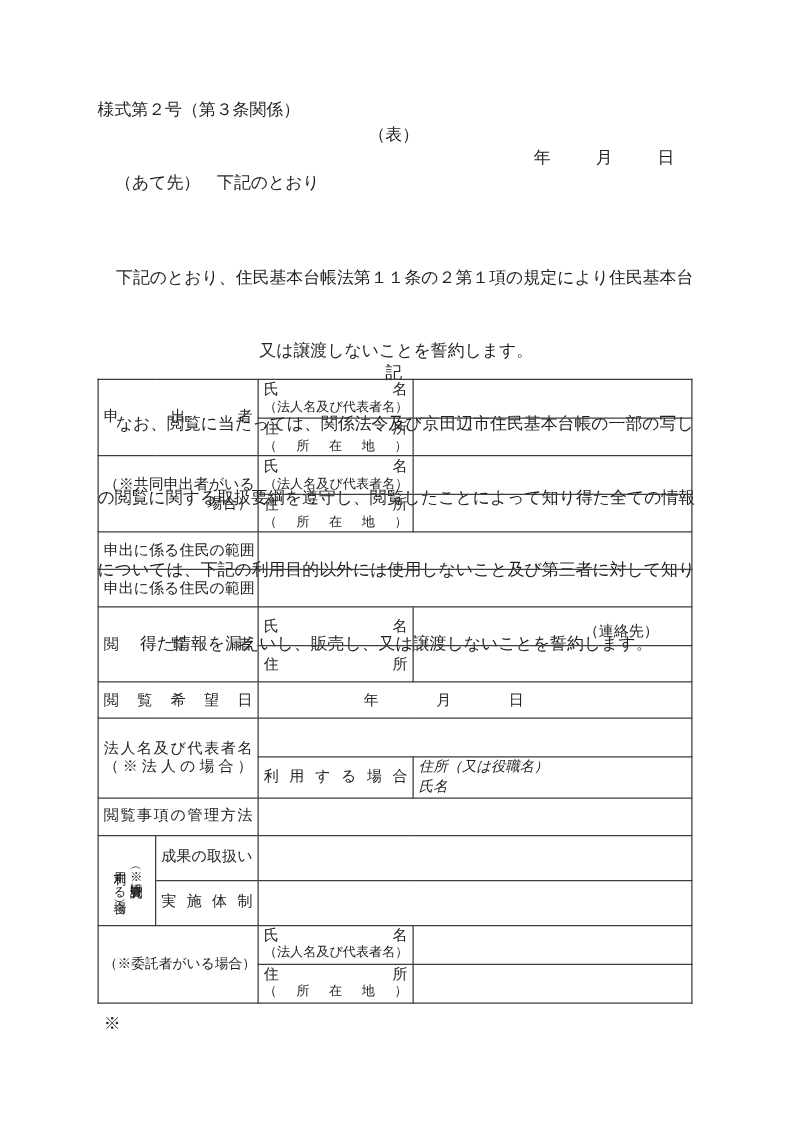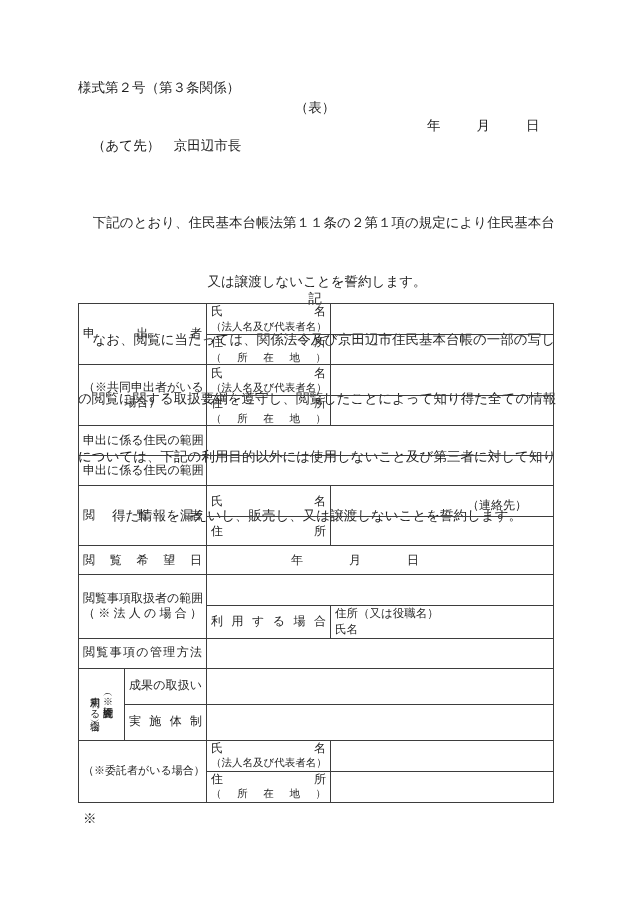--- a/index.html
+++ b/index.html
@@ -56,23 +56,23 @@
 
   
   .jl {
     white-space: nowrap;
     text-align: justify;
     text-align-last: justify;
     text-justify: distribute;
   }
   .sub-l1 { font-size: 12px; }
   .sub-l2 { font-size: 10.5px; }
-  .left-line { white-space: nowrap; text-align: center; }
+  .left-line { white-space: nowrap; text-align: right; }
   .small-label { font-size: 11px; }
-  .mgr-value div { white-space: nowrap; font-size: 11.5px; line-height: 1.35; }
+  .mgr-value div { white-space: nowrap; font-size: 11.5px; line-height: 1.35; font-style: italic; }
 
   
   td.vert-cell { padding: 1px 0; text-align: center; }
   .vert-text {
     display: inline-block;
     writing-mode: vertical-rl;
     white-space: pre;
     font-size: 10px;
     line-height: 13px;
     text-align: left;
@@ -98,21 +98,21 @@
 
 <div class="page">
 
   <div class="abs fs-body form-number">様式第２号（第３条関係）</div>
   <div class="abs fs-body centered omote">（表）</div>
   <div class="abs fs-body date-line">
     <span>年</span>
     <span>月</span>
     <span>日</span>
   </div>
-  <div class="abs fs-body addressee">（あて先）　京田辺市長</div>
+  <div class="abs fs-body addressee">（あて先）　下記のとおり</div>
 
   <div class="abs fs-body body-block">
     <div class="body-line">　下記のとおり、住民基本台帳法第１１条の２第１項の規定により住民基本台</div>
     <div class="body-line">又は譲渡しないことを誓約します。</div>
     <div class="body-line">　なお、閲覧に当たっては、関係法令及び京田辺市住民基本台帳の一部の写し</div>
     <div class="body-line">の閲覧に関する取扱要綱を遵守し、閲覧したことによって知り得た全ての情報</div>
     <div class="body-line">については、下記の利用目的以外には使用しないこと及び第三者に対して知り</div>
     <div class="body-line">得た情報を漏えいし、販売し、又は譲渡しないことを誓約します。</div>
   </div>
   <div class="abs fs-body centered ki-line">記</div>
@@ -220,21 +220,21 @@
         <div class="ddate">
           <span>年</span>
           <span>月</span>
           <span>日</span>
         </div>
       </td>
     </tr>
 
     <tr class="r31">
       <td colspan="2" rowspan="2">
-        <div class="jl">閲覧事項取扱者の範囲</div>
+        <div class="jl">法人名及び代表者名</div>
         <div class="jl">（※法人の場合）</div>
       </td>
       <td colspan="2">
             <div></div>
           </td>
     </tr>
     <tr class="r31">
       <td>
         <div class="jl">利用する場合</div>
       </td>

